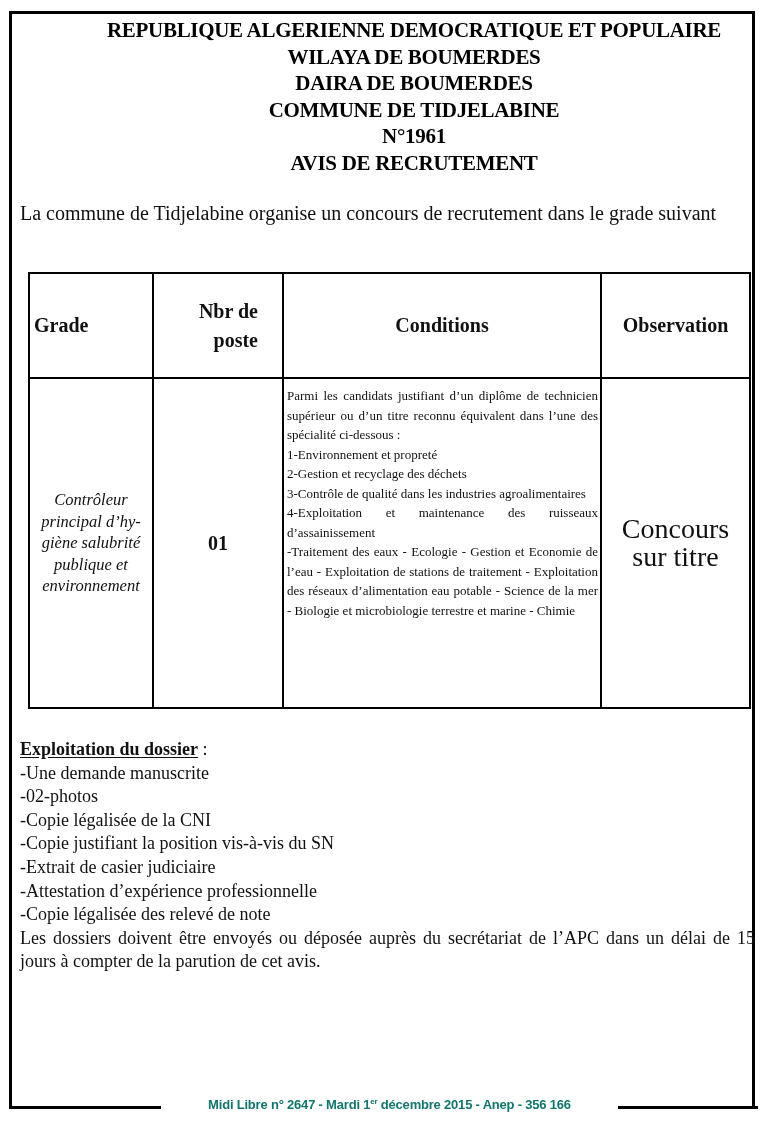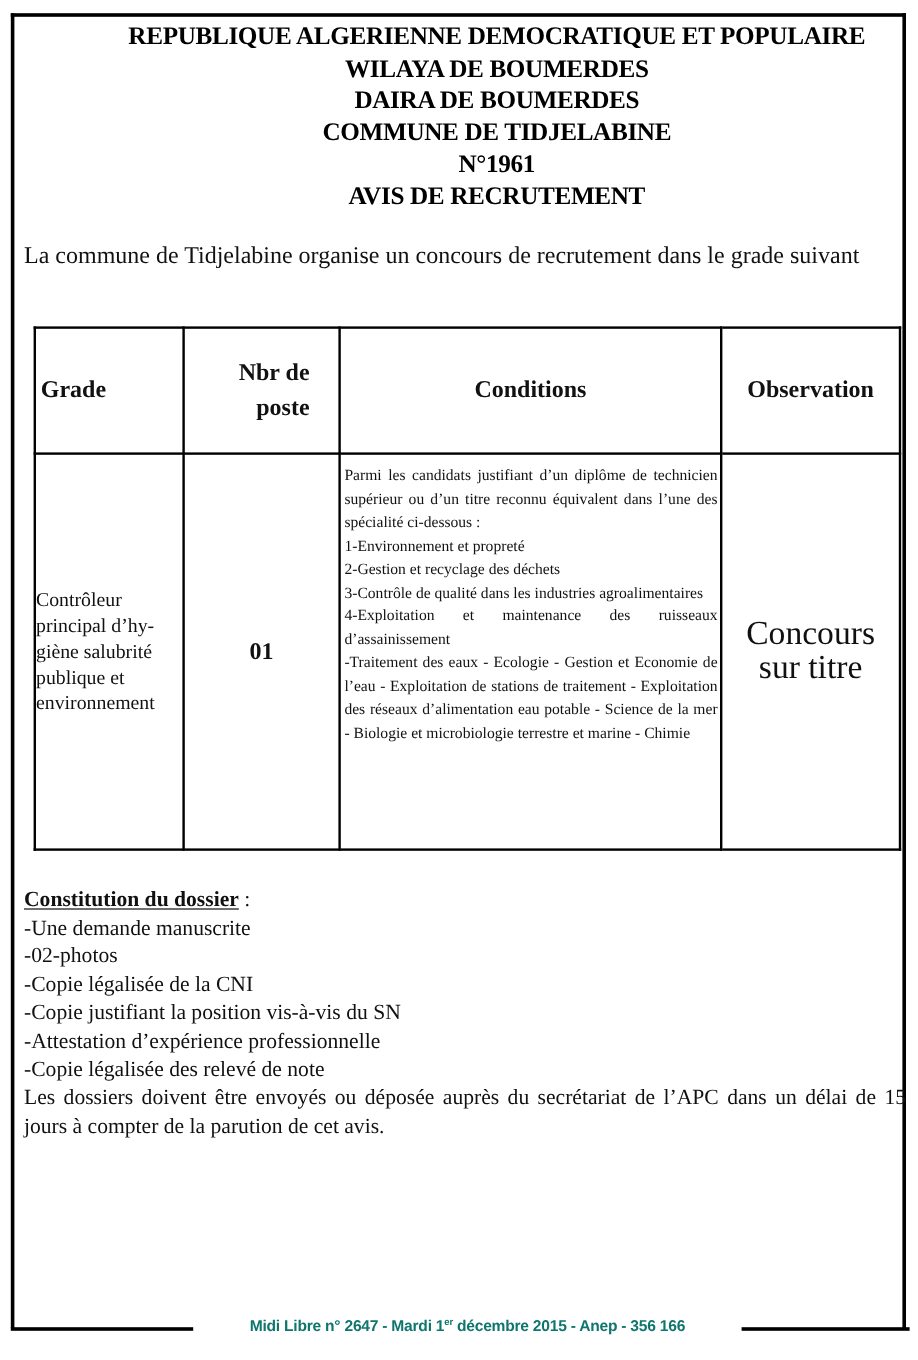--- a/index.html
+++ b/index.html
@@ -29,21 +29,21 @@
   }
   table.grid {
     position: absolute; left: 28px; top: 272px; width: 721px; height: 437px;
     border-collapse: collapse; table-layout: fixed;
     font-family: "Liberation Serif", serif;
   }
   table.grid td, table.grid th { border: 2px solid #000; padding: 0; }
   table.grid th { font-weight: bold; font-size: 20px; line-height: 29px; height: 103px; }
   .th-grade { text-align: left; padding-left: 4px !important; }
   .th-center { text-align: center; }
-  .td-grade { font-size: 16.5px; line-height: 21.5px; vertical-align: middle; }
+  .td-grade { text-align: center; font-size: 16.5px; line-height: 21.5px; vertical-align: middle; font-style: italic; }
   .td-nbr { text-align: center; font-size: 20px; font-weight: bold; vertical-align: middle; margin-left: 19px; }
   .td-cond {
     vertical-align: top; font-size: 13px; line-height: 19.5px; text-align: justify;
     padding: 7px 2px 0 3px !important;
   }
   .td-cond div { display: block; }
   .td-obs { text-align: center; font-size: 28px; line-height: 28px; vertical-align: middle; }
   .dossier {
     position: absolute; left: 20px; top: 738px; width: 735px;
     font-family: "Liberation Serif", serif; font-size: 18px; line-height: 23.6px; color: #111;
@@ -103,23 +103,24 @@
     </td>
     <td class="td-obs">
       <div>Concours</div>
       <div>sur titre</div>
     </td>
   </tr>
 </tbody>
   </table>
 
 <div class="dossier">
-  <span class="line"><span class="title">Constitution du dossier</span><span> :</span></span>
+  <span class="line"><span class="title">Exploitation du dossier</span><span> :</span></span>
   <span class="line">-Une demande manuscrite</span>
   <span class="line">-02-photos</span>
   <span class="line">-Copie légalisée de la CNI</span>
   <span class="line">-Copie justifiant la position vis-à-vis du SN</span>
+  <span class="line">-Extrait de casier judiciaire</span>
   <span class="line">-Attestation d’expérience professionnelle</span>
   <span class="line">-Copie légalisée des relevé de note</span>
   <span class="para">Les dossiers doivent être envoyés ou déposée auprès du secrétariat de l’APC dans un délai de 15 jours à compter de la parution de cet avis.</span>
 </div>
 
 <div class="footer"><span>Midi Libre n° 2647 - Mardi 1</span><sup>er</sup><span> décembre  2015 - Anep - 356 166</span></div>
 
 </body></html>

